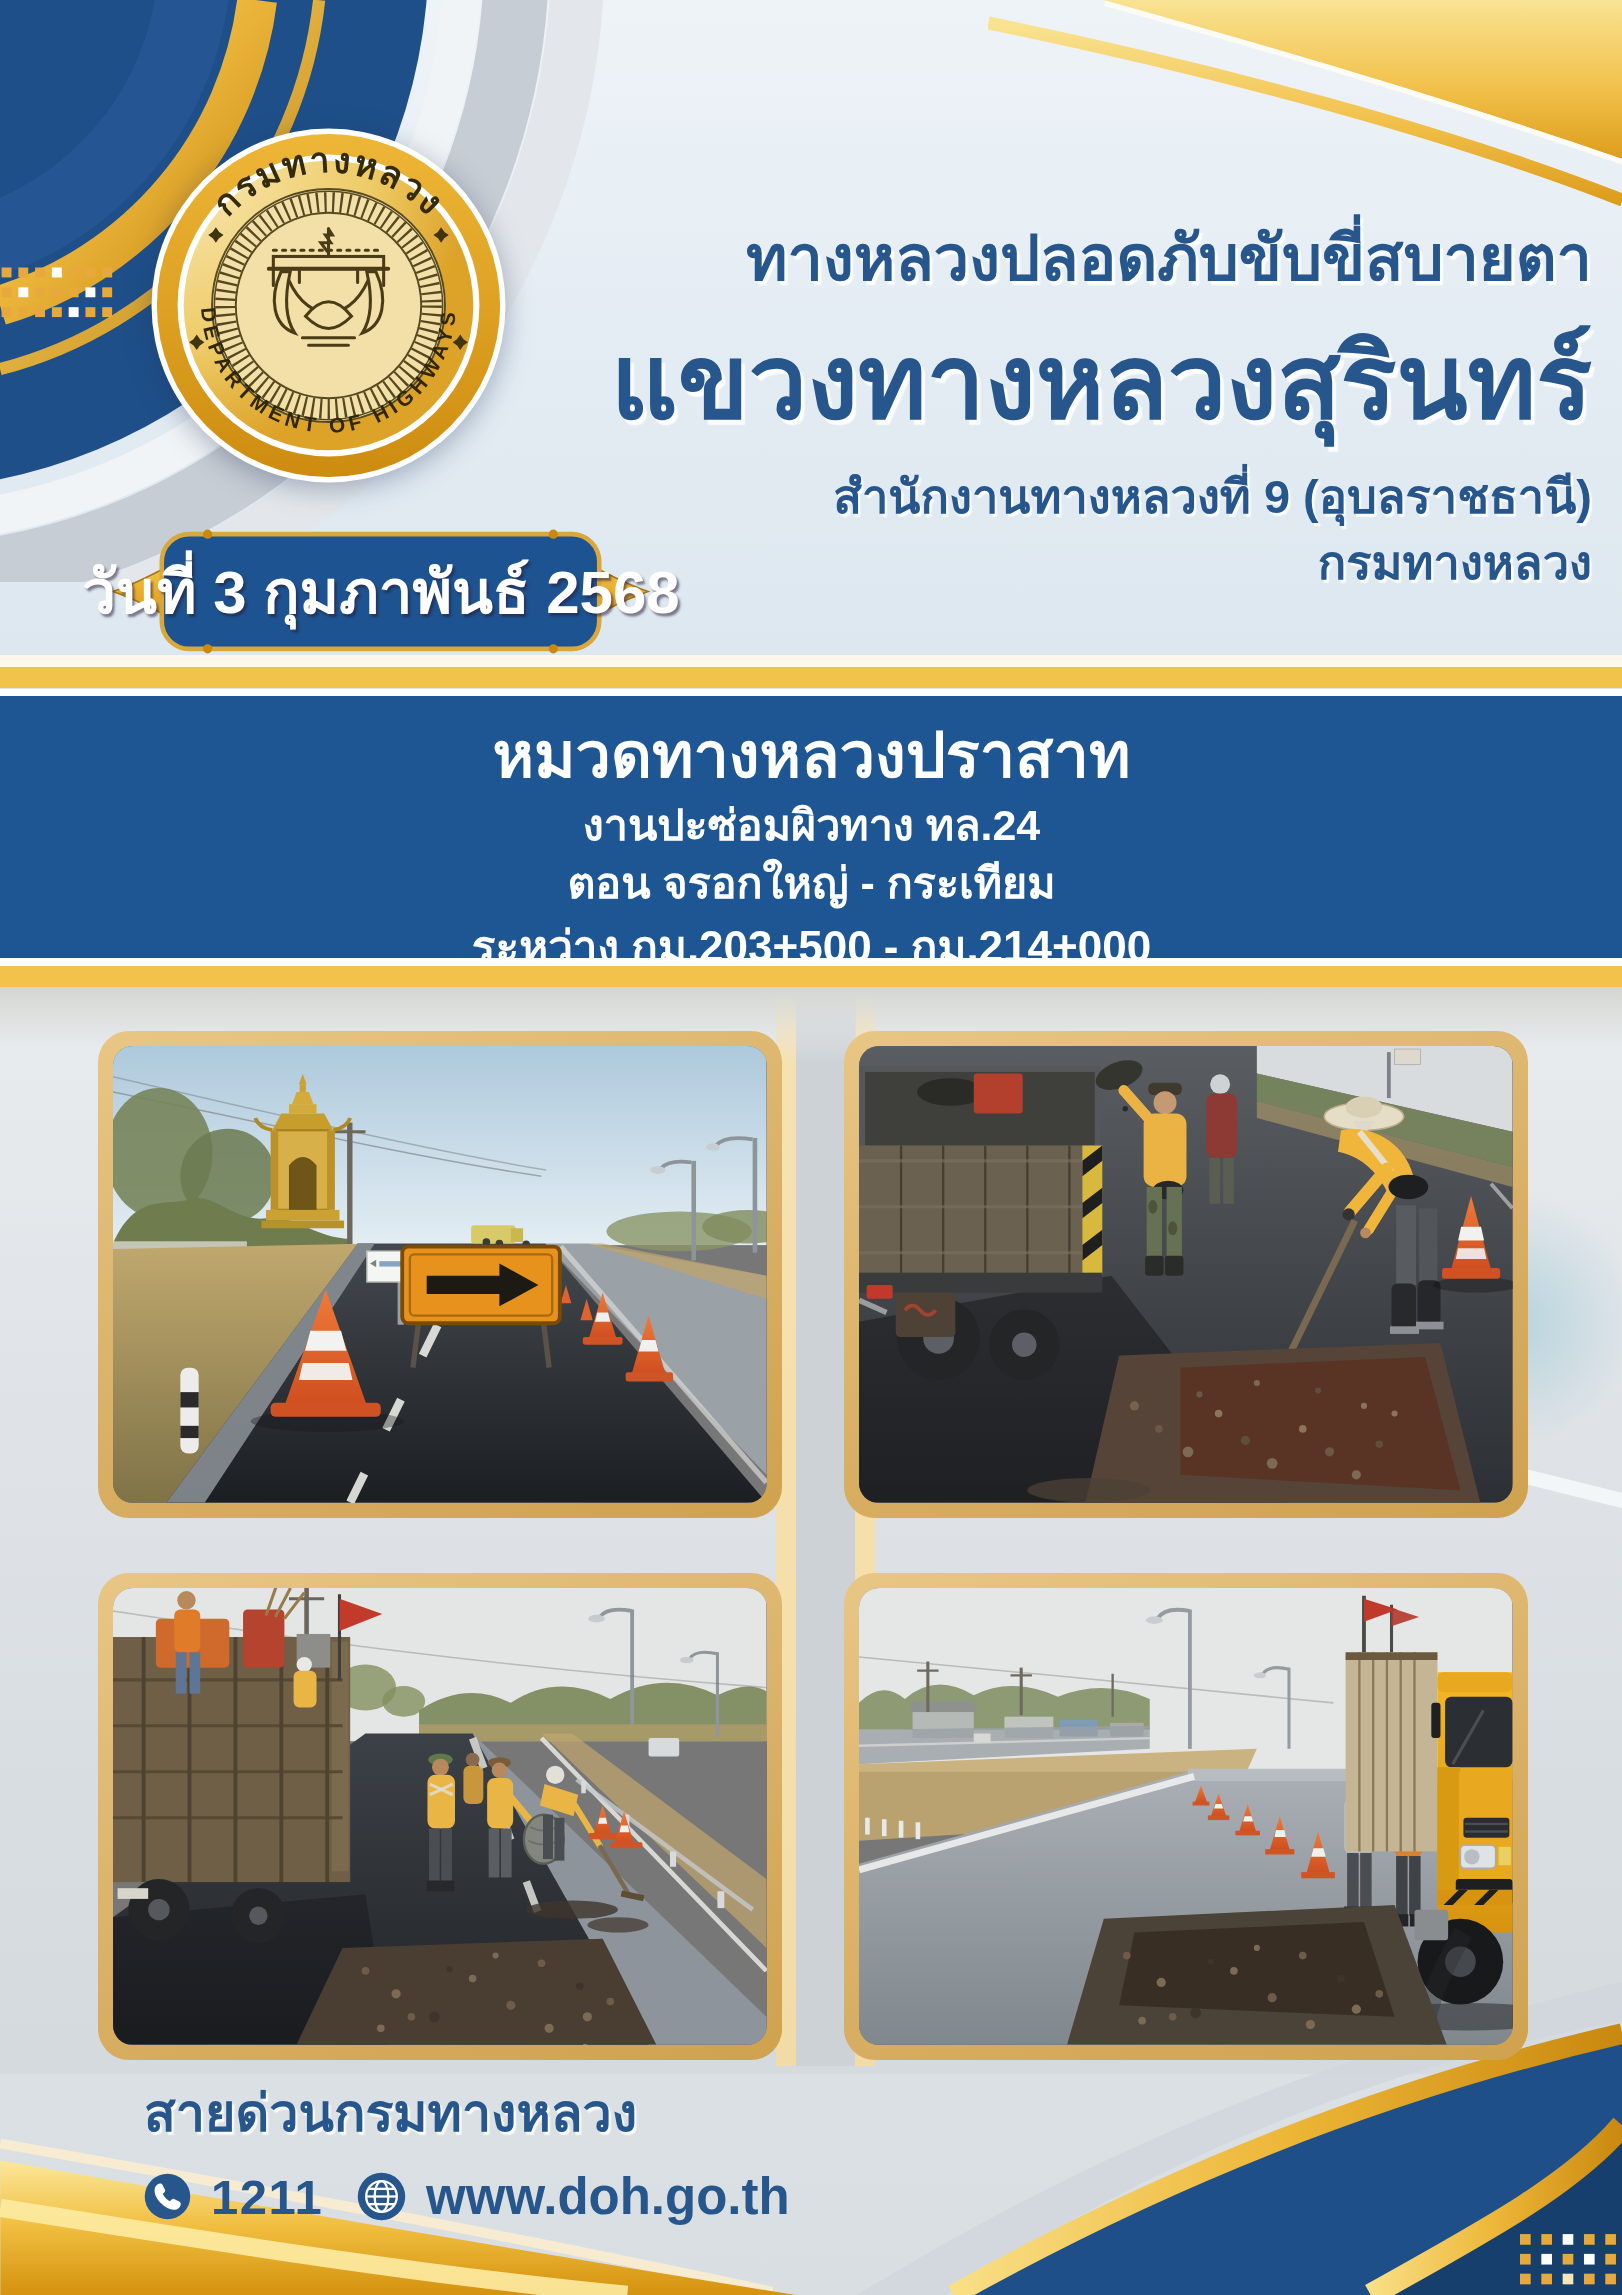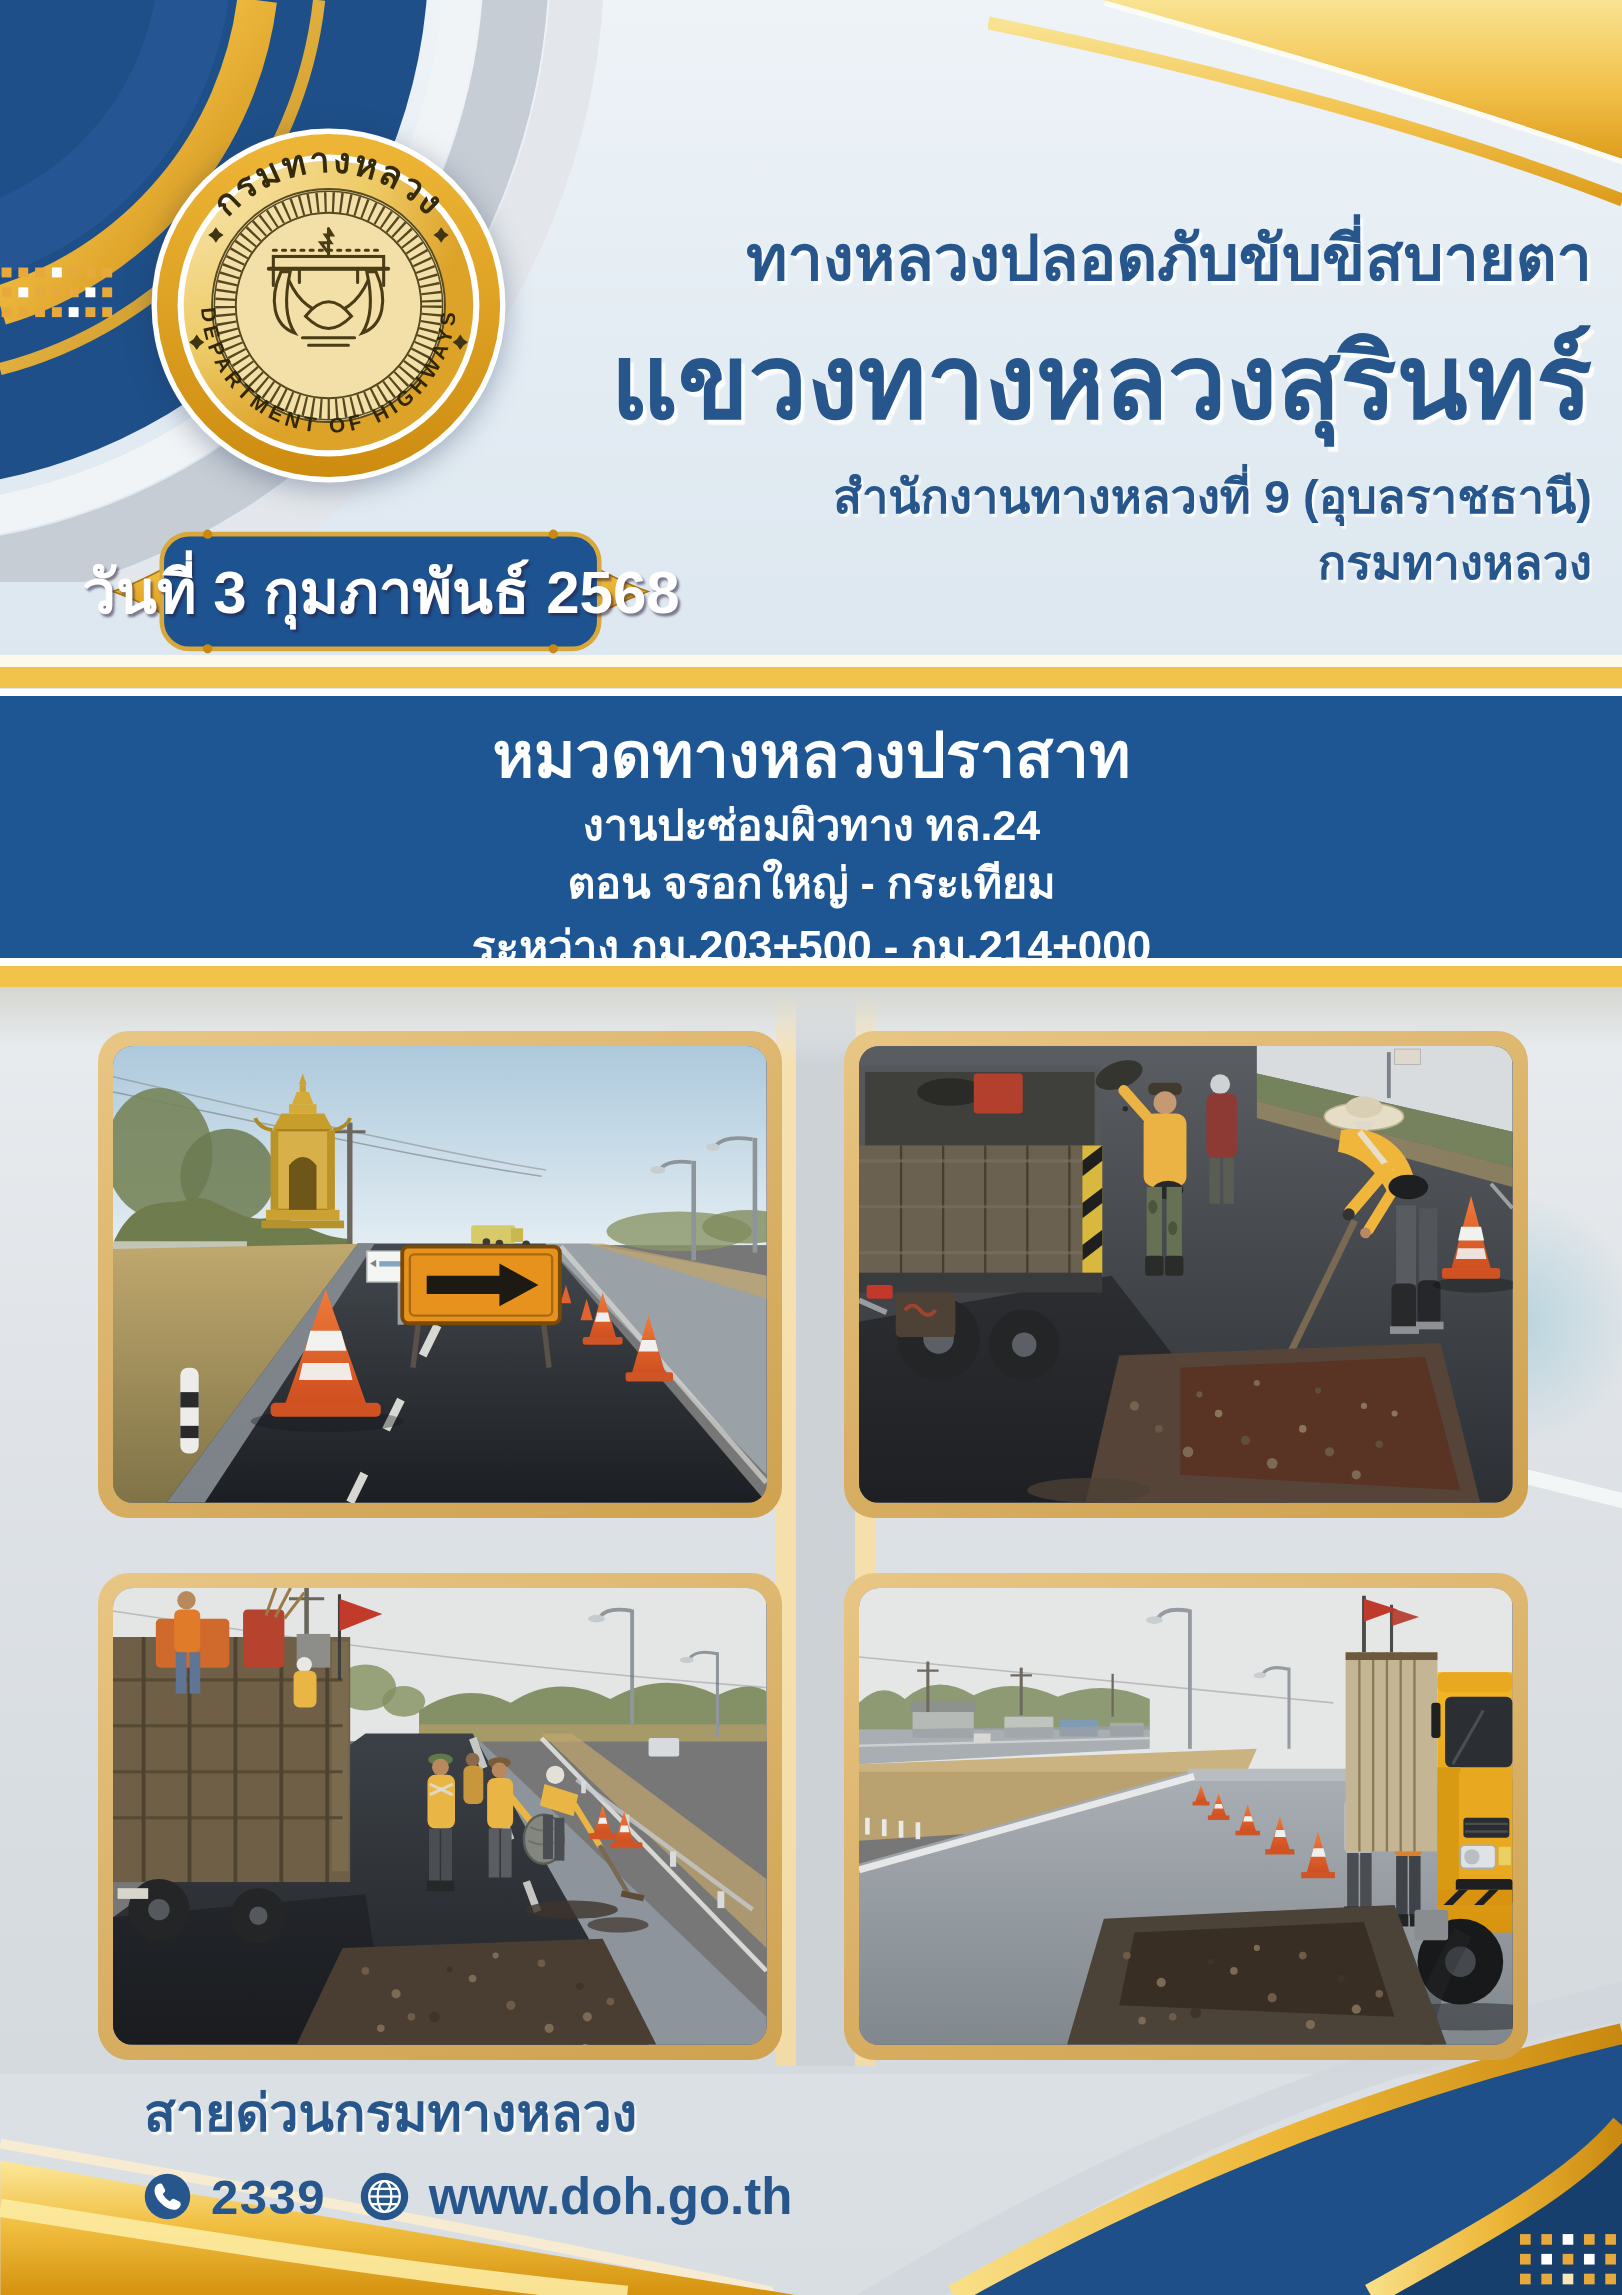--- a/index.html
+++ b/index.html
@@ -782,21 +782,21 @@
     </svg>
       </div>
   </div>
 
   <div class="abs hotline-label">สายด่วนกรมทางหลวง</div>
   <div class="abs contact-row">
     <svg width="47" height="47" viewBox="0 0 62 62">
       <circle cx="31" cy="31" r="30" fill="#27568c"></circle>
       <path d="M22 14c-3.5 0-6.5 2.5-7.5 5.5-2 6.5 1.5 14 8 20.5s14 10 20.5 8c3-1 5.5-4 5.5-7.5 0-1.2-1-2.3-2.2-3l-6.5-3.2c-1.2-.5-2.4-.2-3.3.7l-2.3 2.3c-3.6-1.6-7.9-5.9-9.5-9.5l2.3-2.3c.9-.9 1.2-2.1.7-3.3l-3.2-6.5c-.7-1.2-1.8-2.2-3-2.2z" fill="#ffffff"></path>
     </svg>
-    <span class="contact-phone">2339</span>
+    <span class="contact-phone">1211</span>
     <svg width="49" height="49" viewBox="0 0 64 64" style="margin-left:13.8px">
       <circle cx="32" cy="32" r="31" fill="#27568c"></circle>
       <circle cx="32" cy="32" r="20" fill="none" stroke="#ffffff" stroke-width="3"></circle>
       <ellipse cx="32" cy="32" rx="9" ry="20" fill="none" stroke="#ffffff" stroke-width="3"></ellipse>
       <line x1="12" y1="32" x2="52" y2="32" stroke="#ffffff" stroke-width="3"></line>
       <line x1="15" y1="22" x2="49" y2="22" stroke="#ffffff" stroke-width="3"></line>
       <line x1="15" y1="42" x2="49" y2="42" stroke="#ffffff" stroke-width="3"></line>
     </svg>
     <span class="contact-url">www.doh.go.th</span>
   </div>

